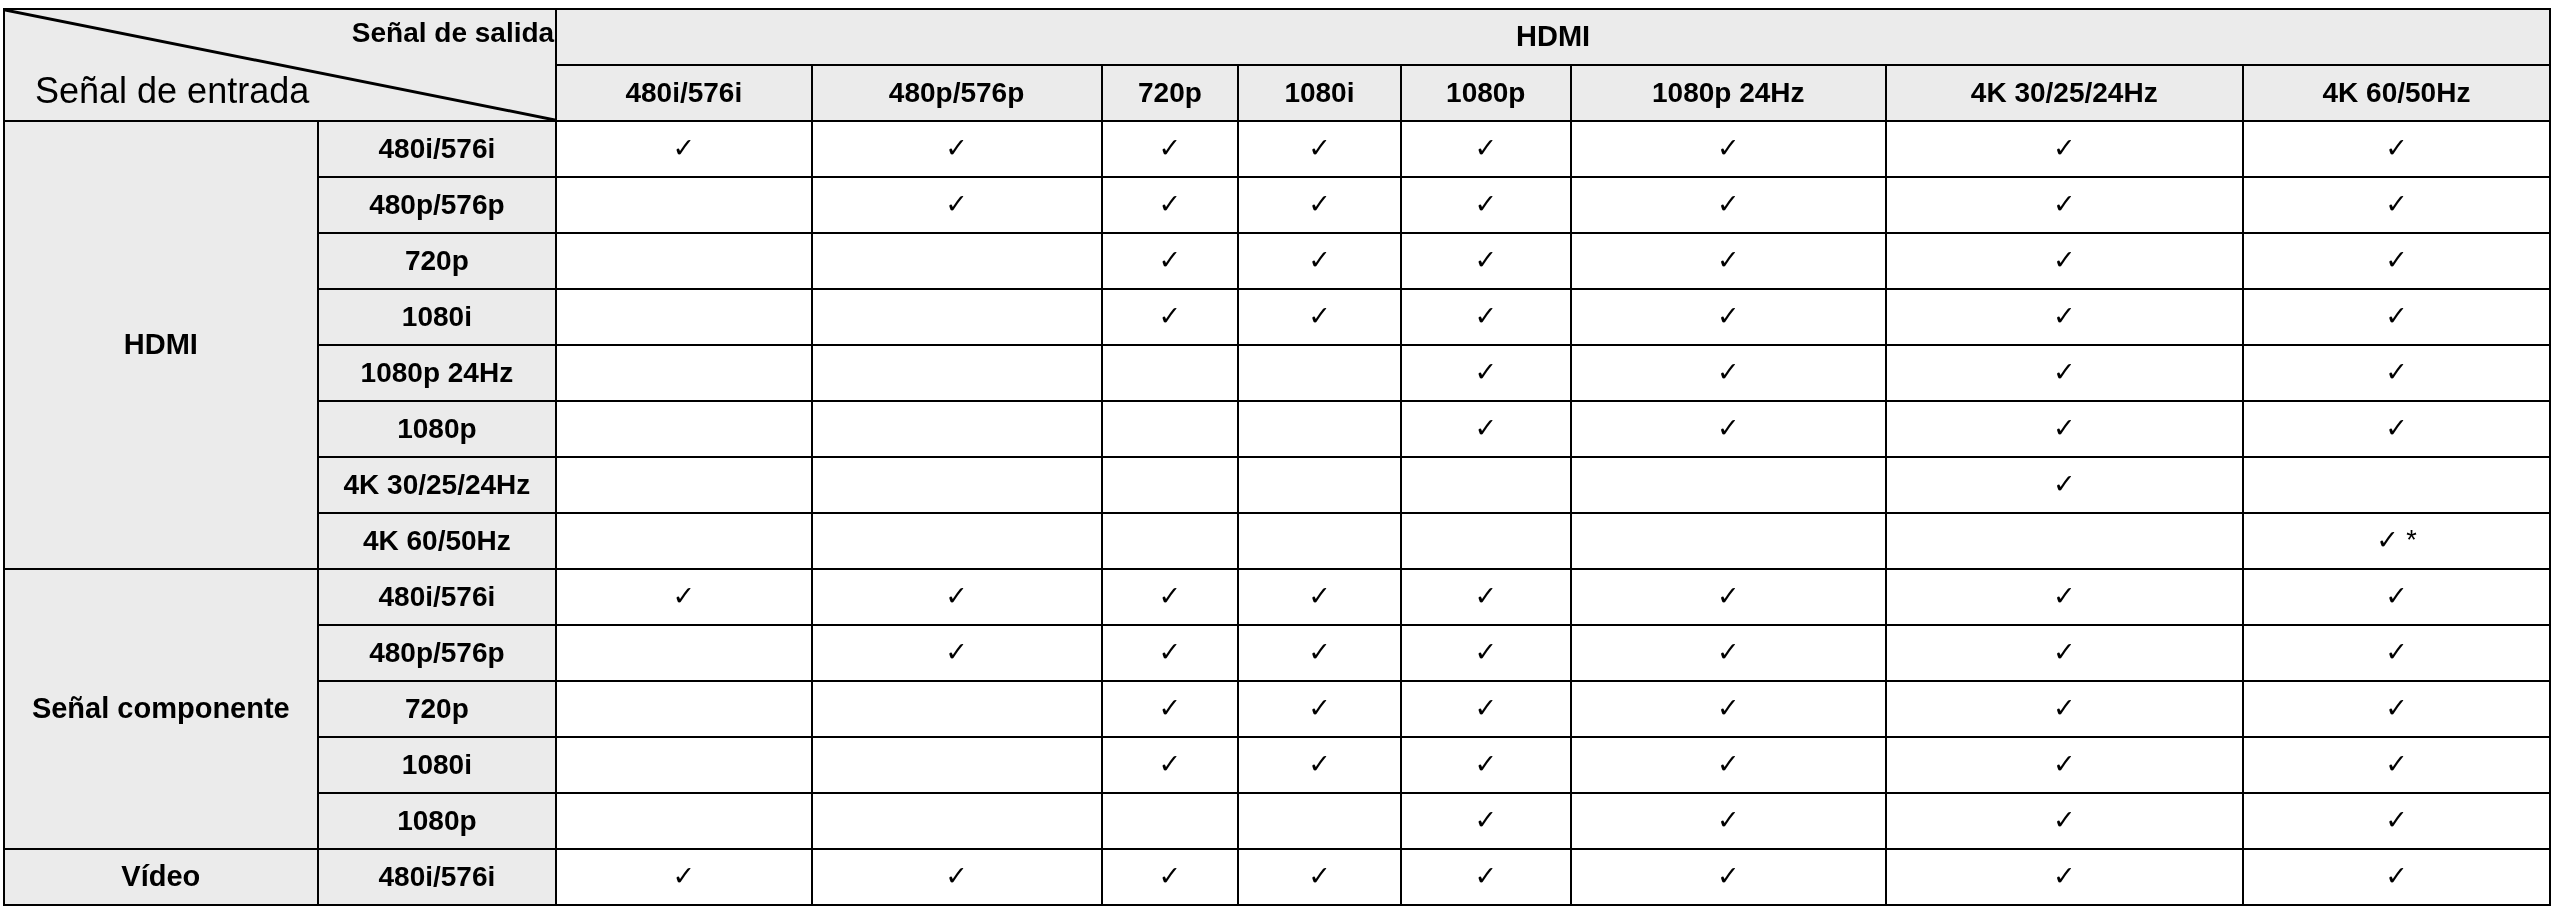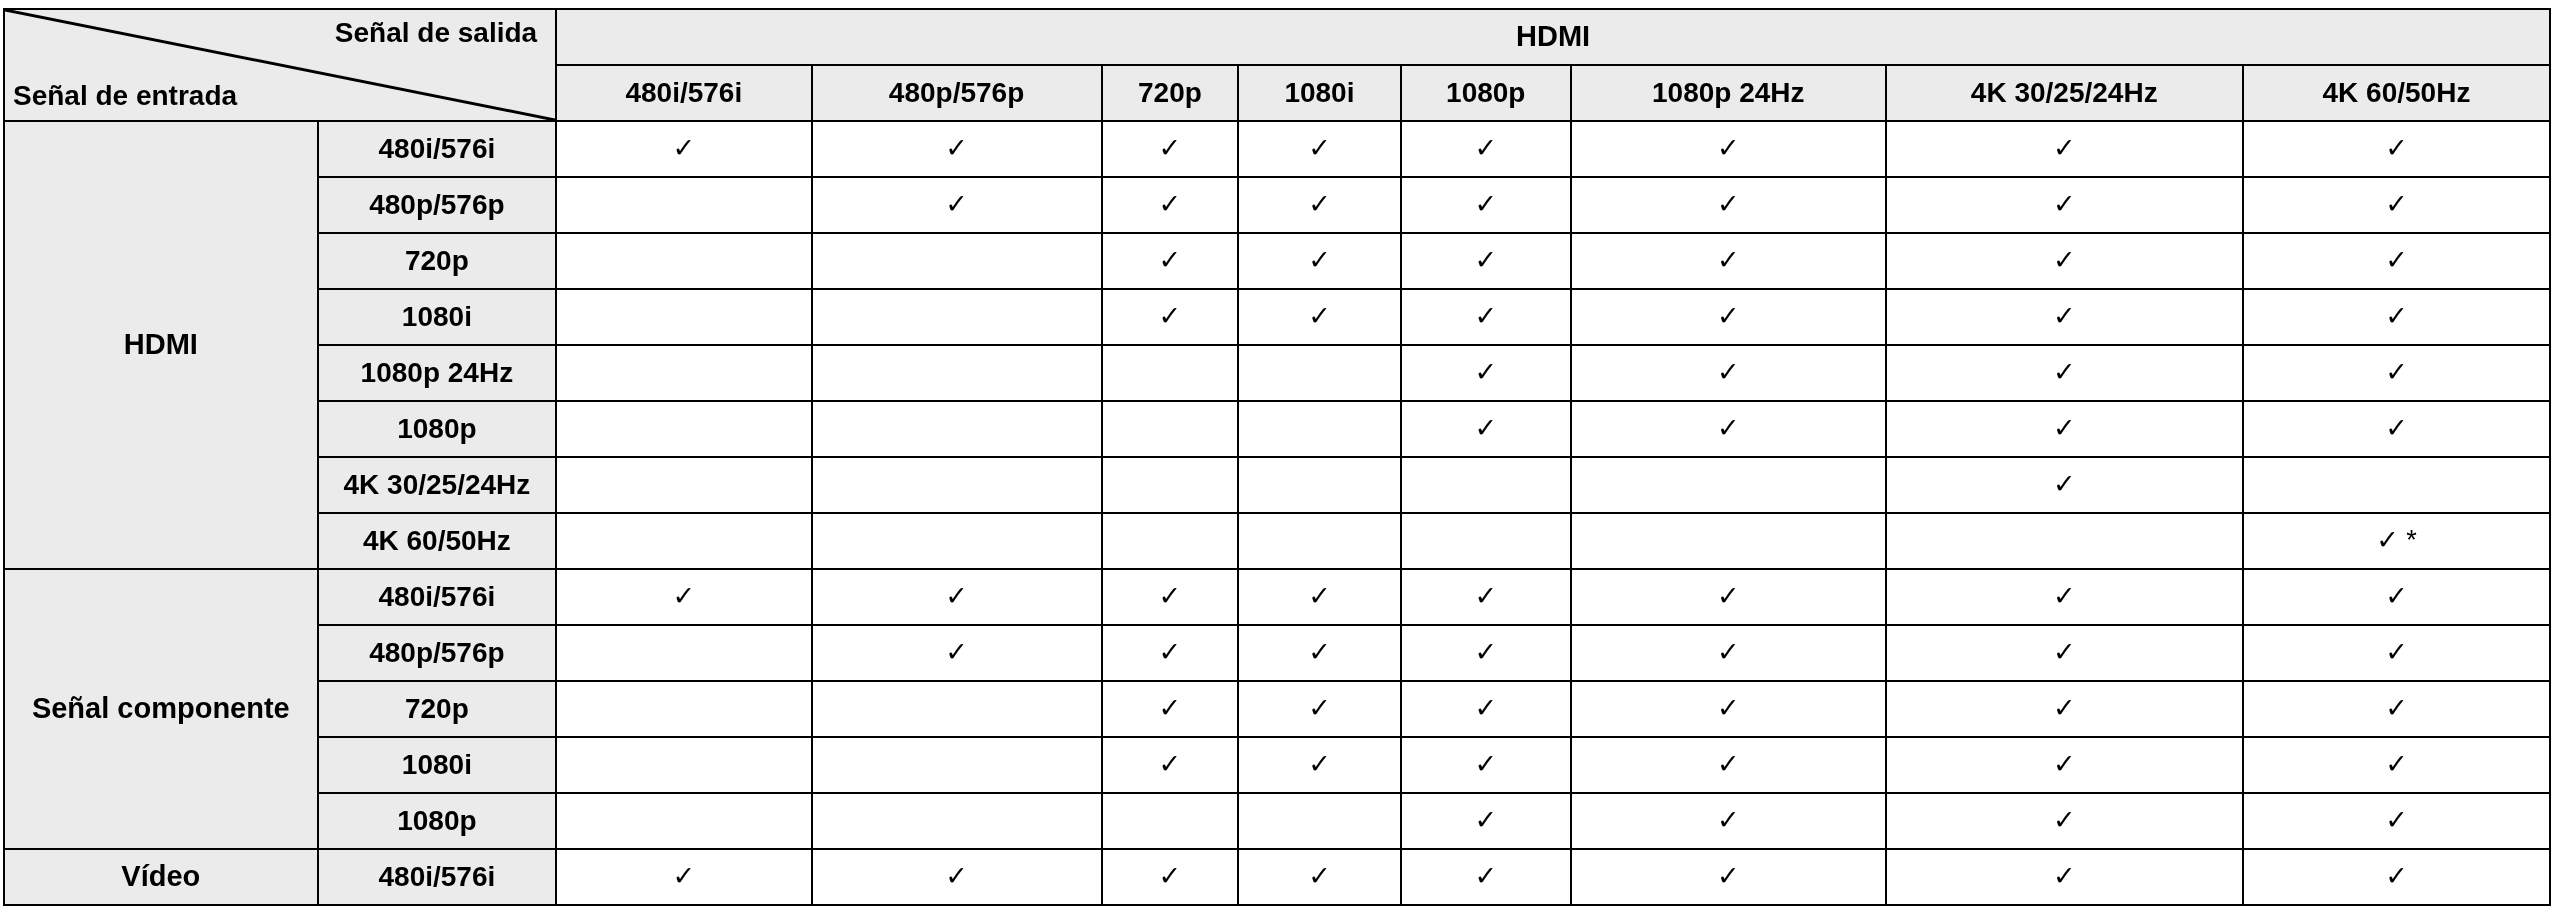--- a/index.html
+++ b/index.html
@@ -44,32 +44,32 @@
   }
   .corner .diag {
     position: absolute;
     inset: 0;
     width: 100%;
     height: 100%;
     display: block;
   }
   .corner .out-label {
     position: absolute;
-    right: 18px;
+    right: 1px;
     top: 7.6px;
     font-weight: bold;
     font-size: 28px;
     white-space: nowrap;
   }
   .corner .in-label {
     position: absolute;
-    left: 8px;
+    left: 30px;
     bottom: 7.6px;
-    font-weight: bold;
-    font-size: 28px;
+    font-weight: normal;
+    font-size: 36px;
     white-space: nowrap;
   }
   .out-group {
     background: #ebebeb;
     font-weight: bold;
     font-size: 29px;
     height: 56px;
   }
   .rowhdr {
     background: #ebebeb;

